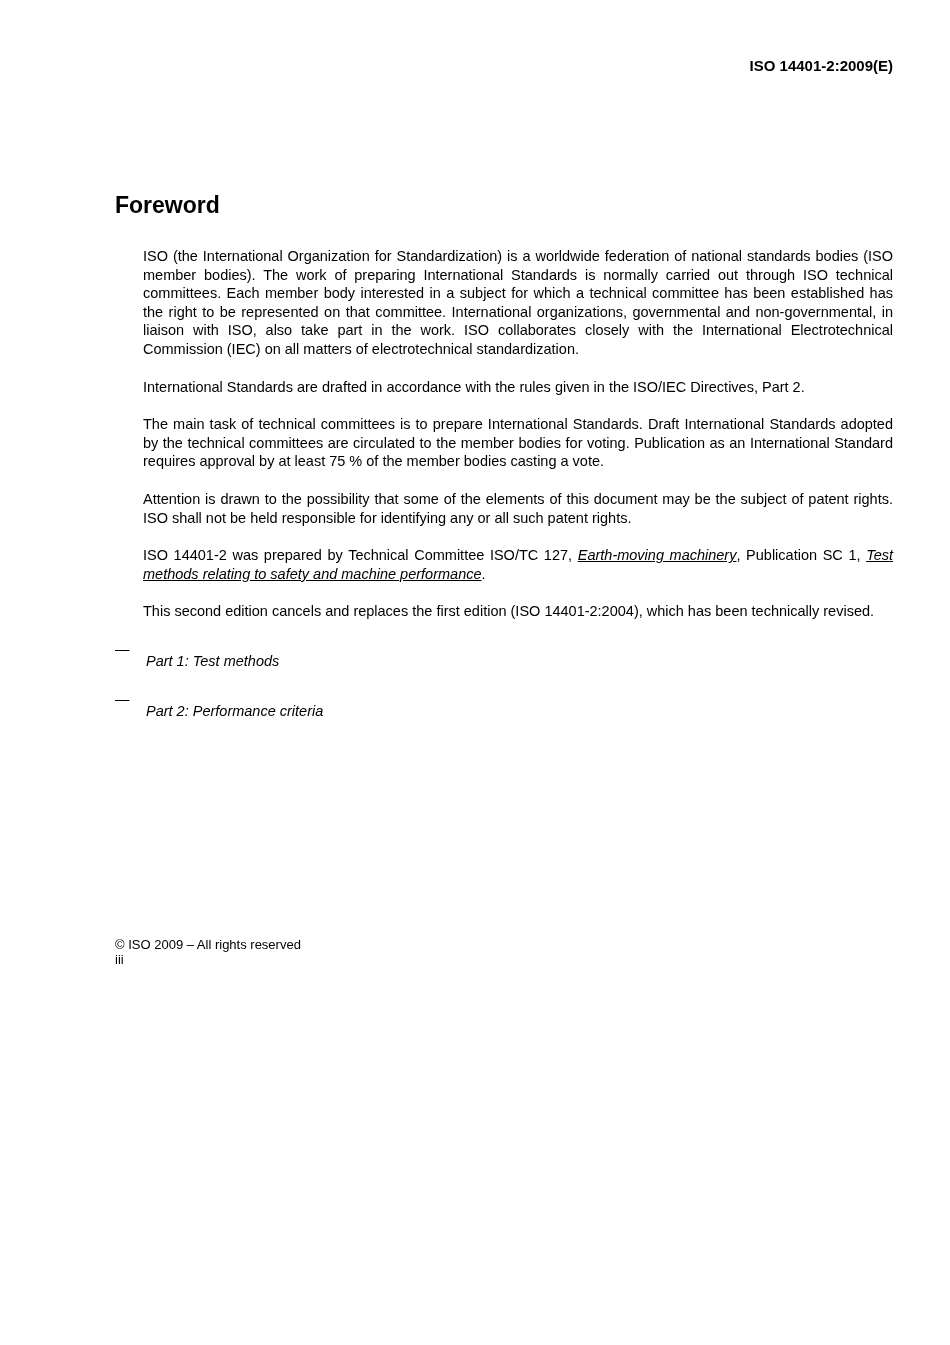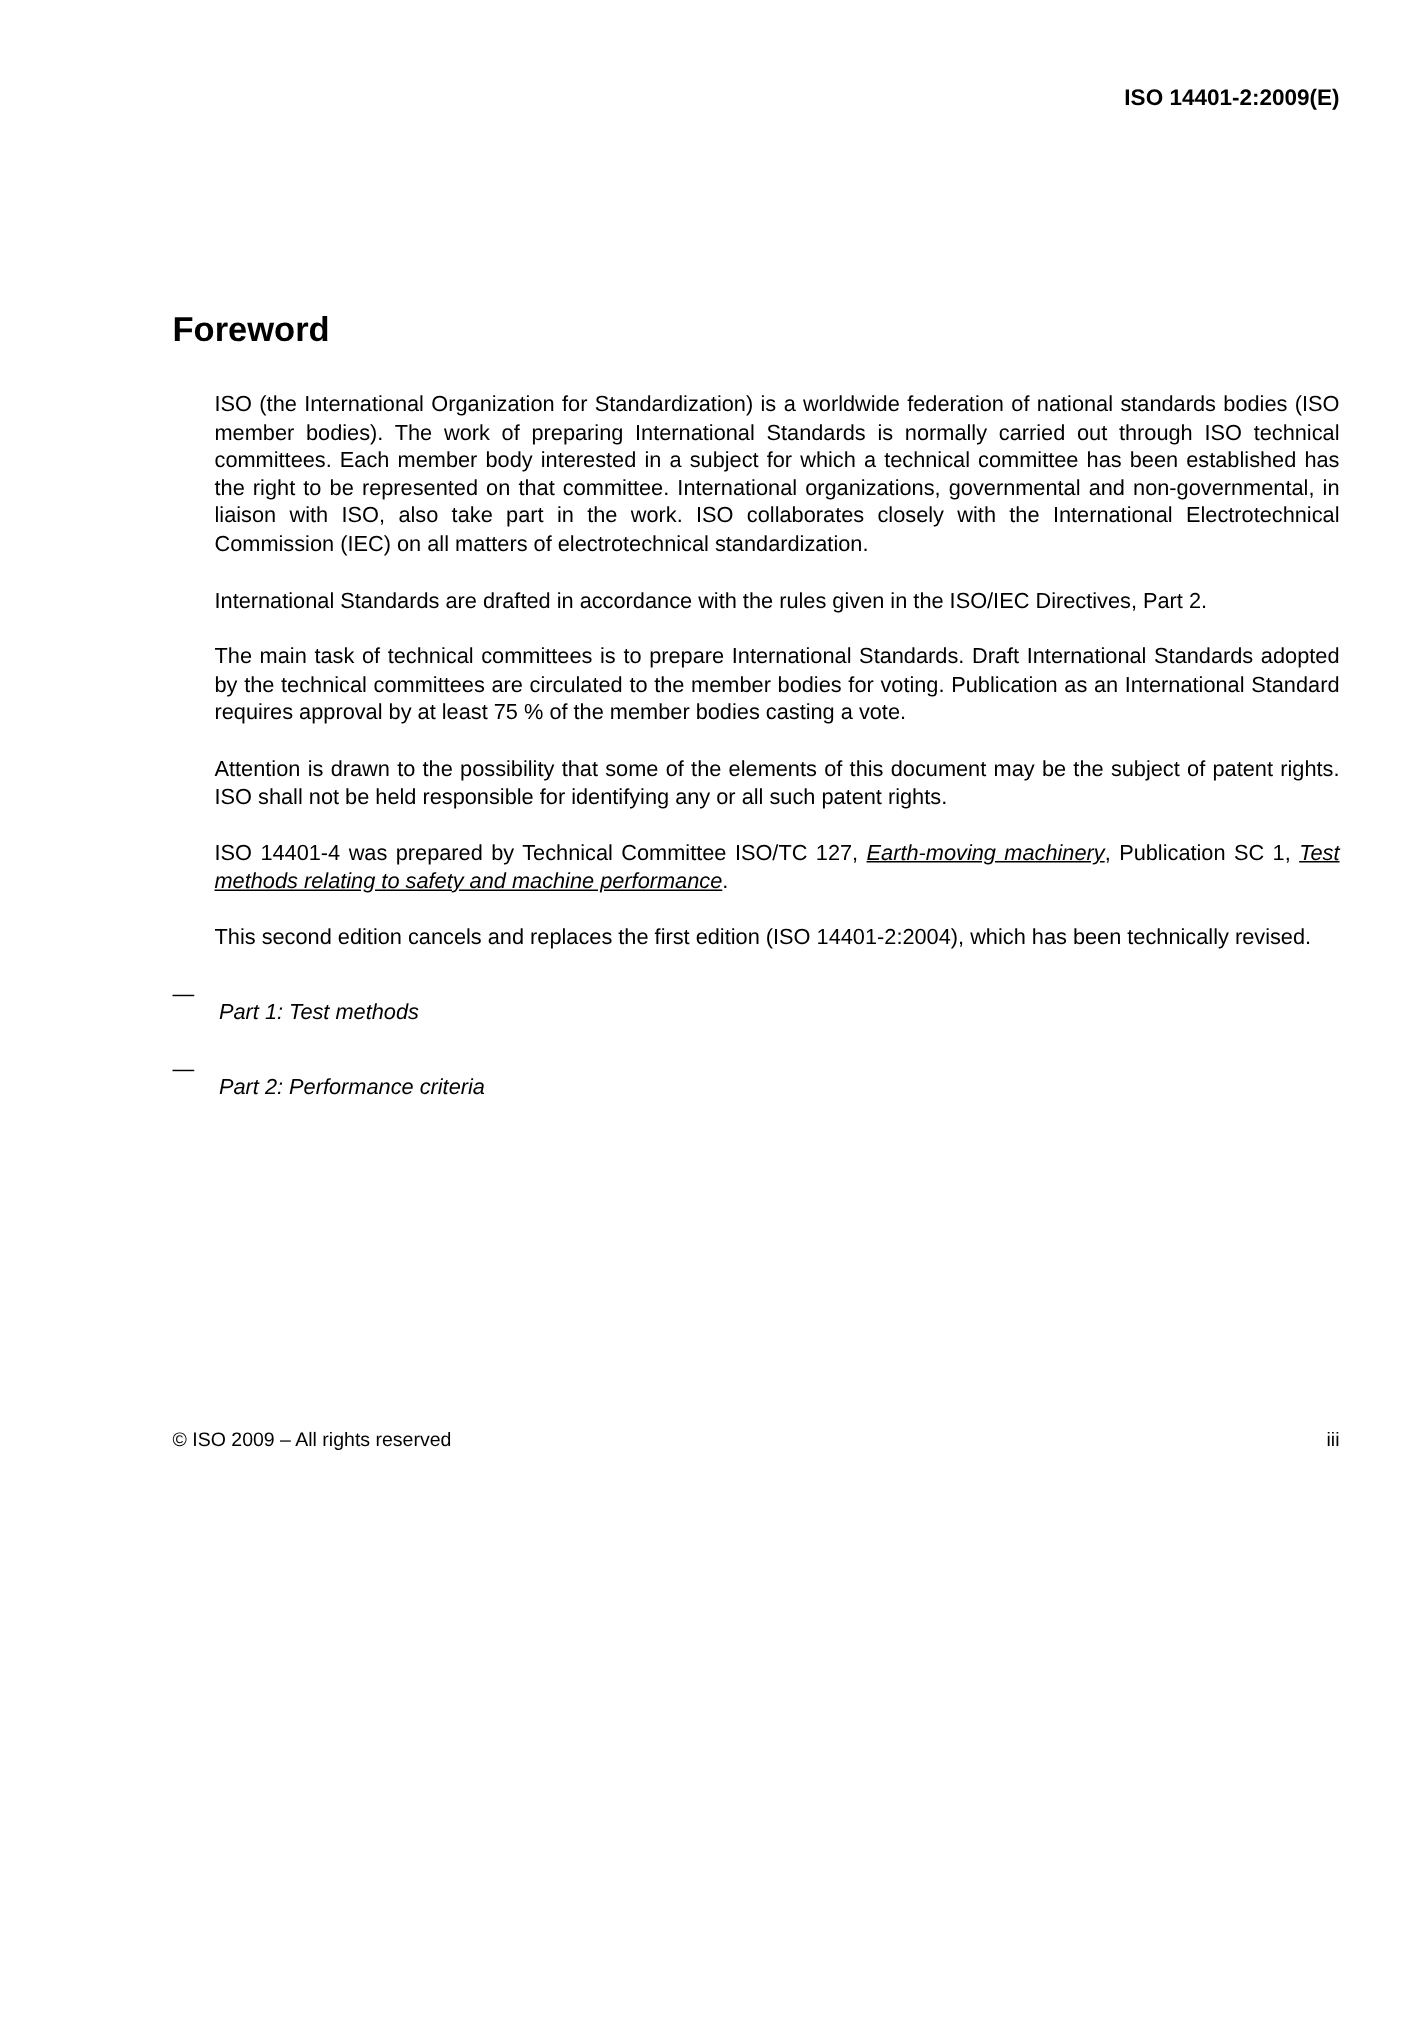--- a/index.html
+++ b/index.html
@@ -19,21 +19,21 @@
     position: absolute;
     top: 57px;
     left: 115px;
     right: 57px;
     text-align: right;
     font-size: 15px;
     font-weight: bold;
   }
   .content {
     position: absolute;
-    top: 206px;
+    top: 192px;
     left: 115px;
     right: 57px;
   }
   .content h1 {
     font-size: 23px;
     font-weight: bold;
     line-height: 27px;
     margin-bottom: 28px;
   }
   .content p {
@@ -60,20 +60,21 @@
   }
   .footer {
     position: absolute;
     left: 115px;
     right: 57px;
     bottom: 41px;
     display: flex;
     justify-content: space-between;
     align-items: baseline;
     font-size: 13px;
+    flex-direction: column;
   }
 </style>
 </head>
 <body>
 
 <div class="page">
 
   <div class="header">
     <span>ISO 14401-2:2009(E)</span>
   </div>
@@ -83,21 +84,21 @@
     <h1>Foreword</h1>
 
     <p>ISO (the International Organization for Standardization) is a worldwide federation of national standards bodies (ISO member bodies). The work of preparing International Standards is normally carried out through ISO technical committees. Each member body interested in a subject for which a technical committee has been established has the right to be represented on that committee. International organizations, governmental and non-governmental, in liaison with ISO, also take part in the work. ISO collaborates closely with the International Electrotechnical Commission (IEC) on all matters of electrotechnical standardization.</p>
 
     <p>International Standards are drafted in accordance with the rules given in the ISO/IEC Directives, Part 2.</p>
 
     <p>The main task of technical committees is to prepare International Standards. Draft International Standards adopted by the technical committees are circulated to the member bodies for voting. Publication as an International Standard requires approval by at least 75 % of the member bodies casting a vote.</p>
 
     <p>Attention is drawn to the possibility that some of the elements of this document may be the subject of patent rights. ISO shall not be held responsible for identifying any or all such patent rights.</p>
 
-    <p><span>ISO 14401-4 was prepared by Technical Committee ISO/TC 127, </span><span class="italic">Earth-moving machinery</span><span>, Publication SC 1, </span><span class="italic">Test methods relating to safety and machine performance</span><span>.</span></p>
+    <p><span>ISO 14401-2 was prepared by Technical Committee ISO/TC 127, </span><span class="italic">Earth-moving machinery</span><span>, Publication SC 1, </span><span class="italic">Test methods relating to safety and machine performance</span><span>.</span></p>
 
     <p>This second edition cancels and replaces the first edition (ISO 14401-2:2004), which has been technically revised.</p>
 
 
     <div class="list-item">
       <span class="dash">—</span>
       <span class="li-text">Part 1: Test methods</span>
     </div>
 
     <div class="list-item">

